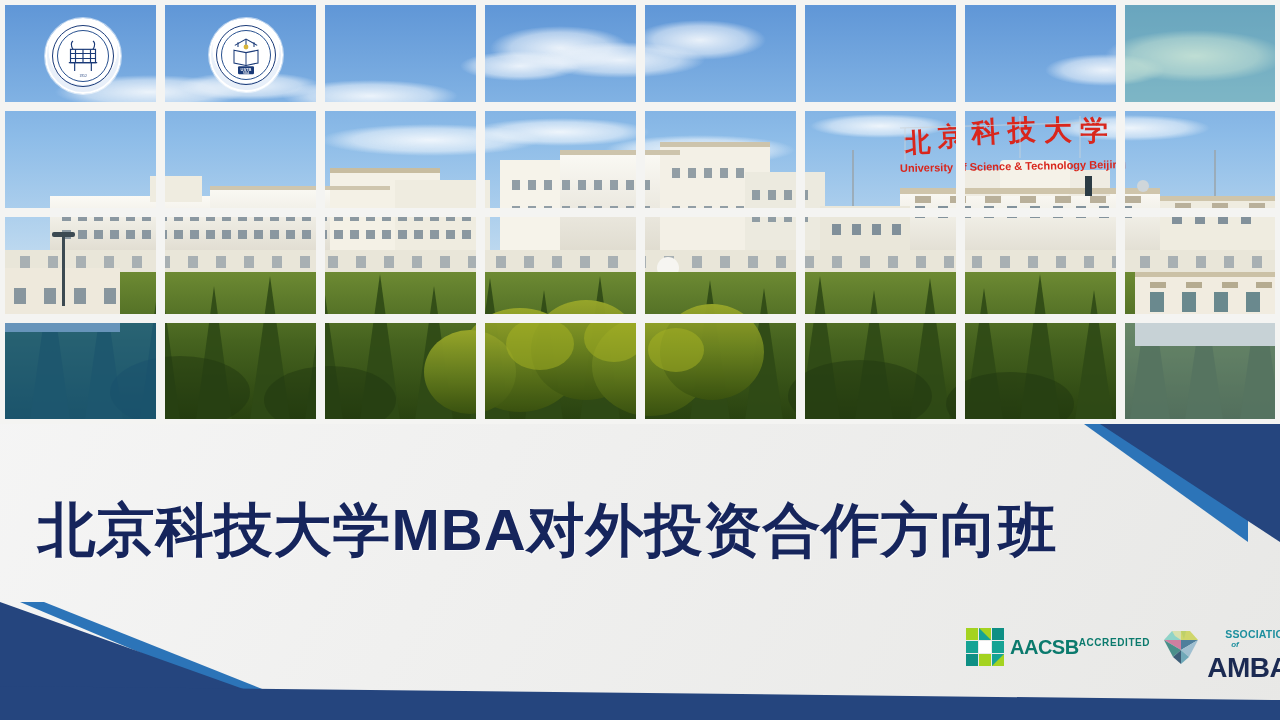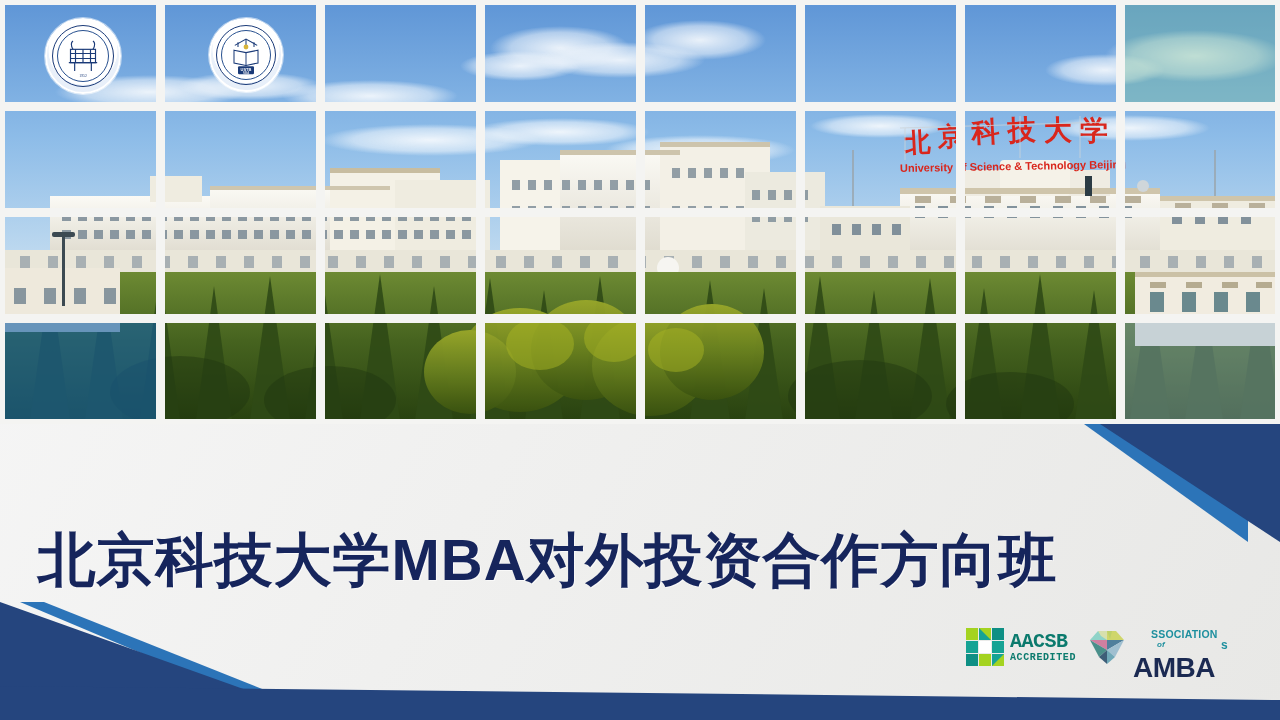--- a/index.html
+++ b/index.html
@@ -70,37 +70,37 @@
     clip-path:polygon(240px 0,240px 118px,60px 0);
   }
   #deco-tr-blue{
     position:absolute;right:0;top:424px;width:250px;height:120px;
     background:#2c74b8;
     clip-path:polygon(54px 0,82px 0,218px 94px,218px 118px);
   }
 
   
   #title{
-    position:absolute;left:0;top:524px;width:1095px;
+    position:absolute;left:0;top:494px;width:1095px;
     text-align:center;
     font-size:58px;line-height:72px;
     font-weight:bold;
     letter-spacing:1px;
     color:#16255c;
     text-shadow:1px 1px 0 rgba(255,255,255,.6);
     white-space:nowrap;
   }
 
   
   #accreditations{
     position:absolute;left:965px;top:627px;
     display:flex;align-items:center;gap:10px;
   }
   .acc-block{display:flex;align-items:center;gap:5px;}
-  .aacsb-words{display:flex;flex-direction:column;line-height:1;font-family:Liberation Mono, monospace;}
+  .aacsb-words{display:flex;flex-direction:row;line-height:1;}
   .aacsb-main{
     font-size:20px;font-weight:bold;color:#0b7a6d;letter-spacing:-.5px;
   }
   .aacsb-sub{
     font-size:10px;font-weight:bold;color:#0b7a6d;letter-spacing:.6px;
     margin-top:1px;
   }
   .amba-words{position:relative;width:100px;height:40px;}
   .amba-assoc{
     position:absolute;left:18px;top:1px;

